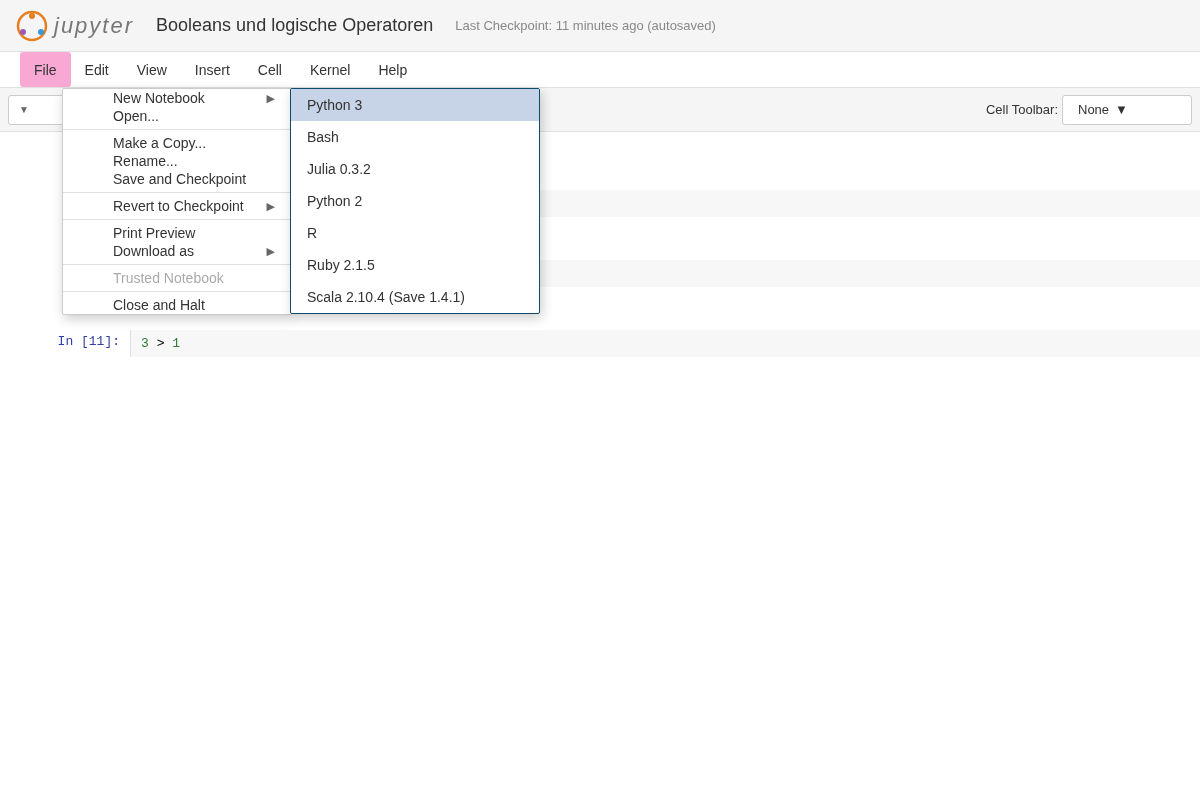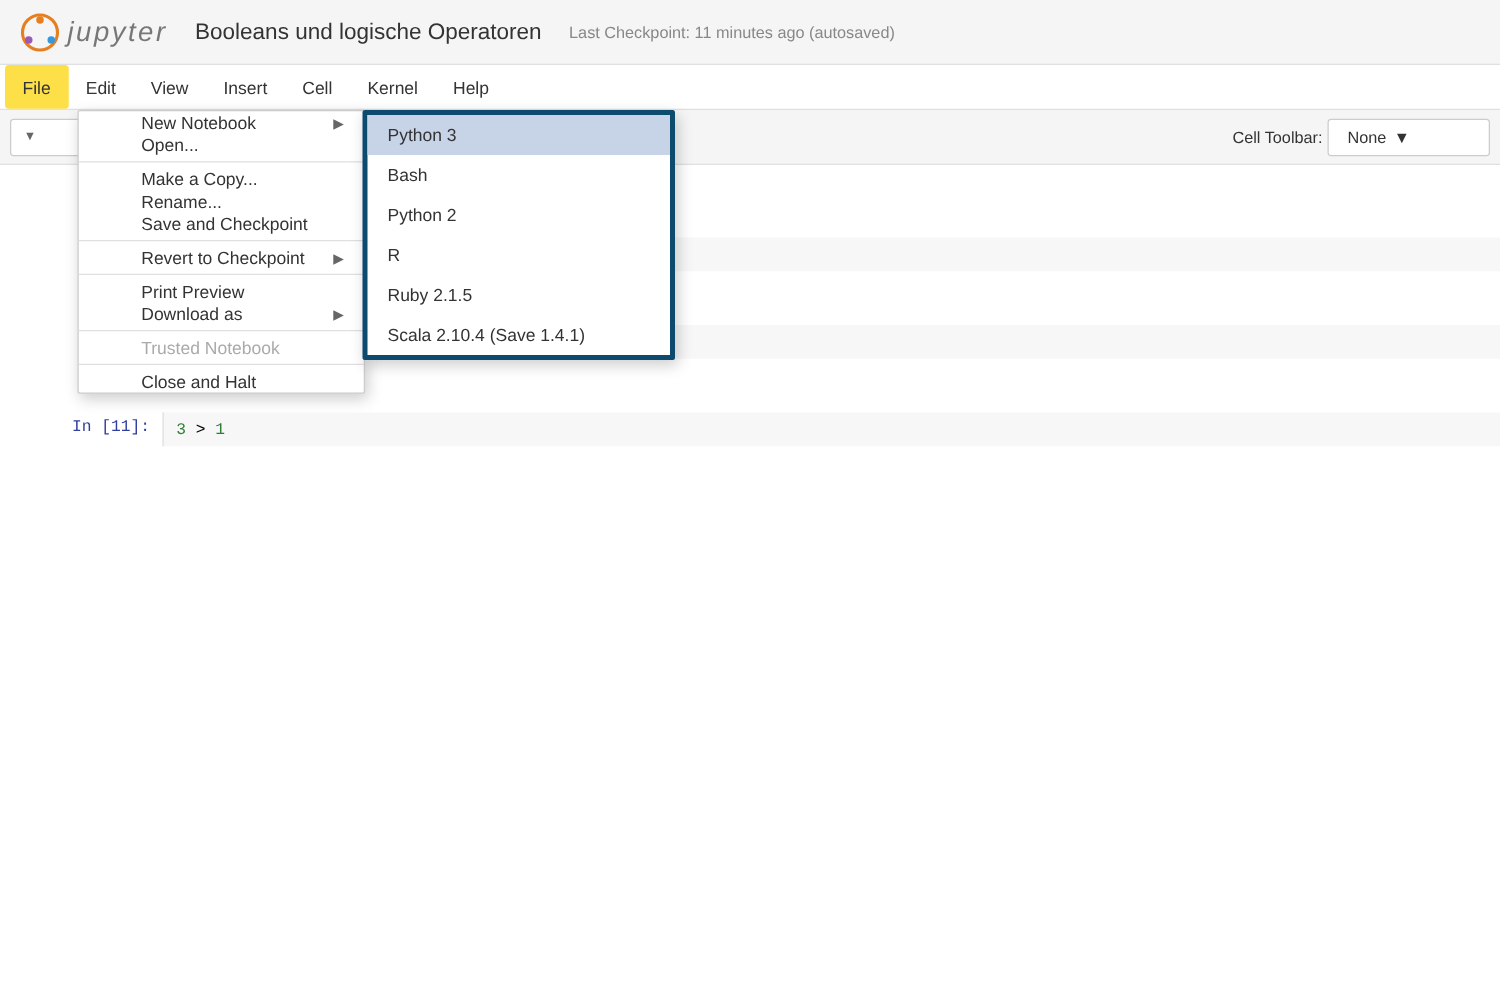--- a/index.html
+++ b/index.html
@@ -66,21 +66,22 @@
       color: #333;
       display: flex;
       align-items: center;
       border-radius: 3px;
       position: relative;
     }
     .menu-item:hover, .menu-item.active {
       background: #e8e8e8;
     }
     .menu-item.active {
-      background: #fde047;
+      background: #f9a8d4;
+      margin-left: 16px;
     }
 
     
     #toolbar {
       background: #f5f5f5;
       border-bottom: 1px solid #e0e0e0;
       padding: 4px 8px;
       height: 44px;
       display: flex;
       align-items: center;
@@ -207,21 +208,21 @@
       color: #666;
     }
 
     
     #new-notebook-submenu {
       position: absolute;
       top: 88px;
       left: 290px;
       width: 250px;
       background: #fff;
-      border: 4px solid #0c4a6e;
+      border: 1px solid #0c4a6e;
       box-shadow: 2px 4px 12px rgba(0,0,0,0.2);
       z-index: 300;
       border-radius: 2px;
     }
     .submenu-item {
       padding: 8px 16px;
       cursor: pointer;
       font-size: 14px;
       color: #333;
     }
@@ -361,20 +362,23 @@
 </div>
 
 <div id="new-notebook-submenu">
   <div class="submenu-item highlighted">
     <span>Python 3</span>
   </div>
   <div class="submenu-item">
     <span>Bash</span>
   </div>
   <div class="submenu-item">
+    <span>Julia 0.3.2</span>
+  </div>
+  <div class="submenu-item">
     <span>Python 2</span>
   </div>
   <div class="submenu-item">
     <span>R</span>
   </div>
   <div class="submenu-item">
     <span>Ruby 2.1.5</span>
   </div>
   <div class="submenu-item">
     <span>Scala 2.10.4 (Save 1.4.1)</span>

